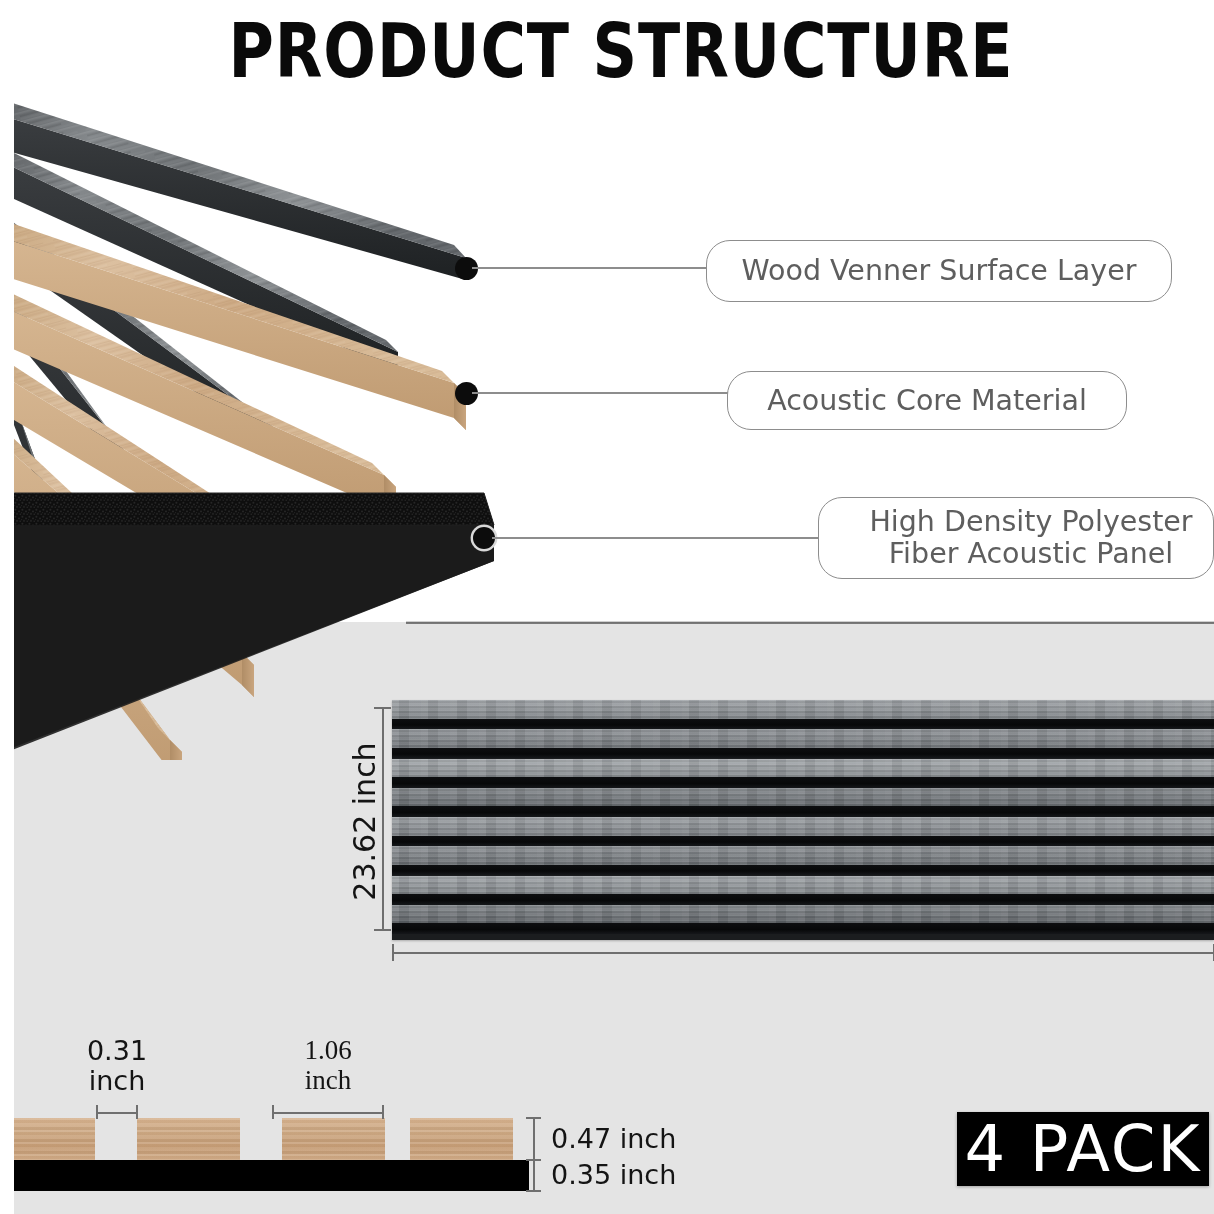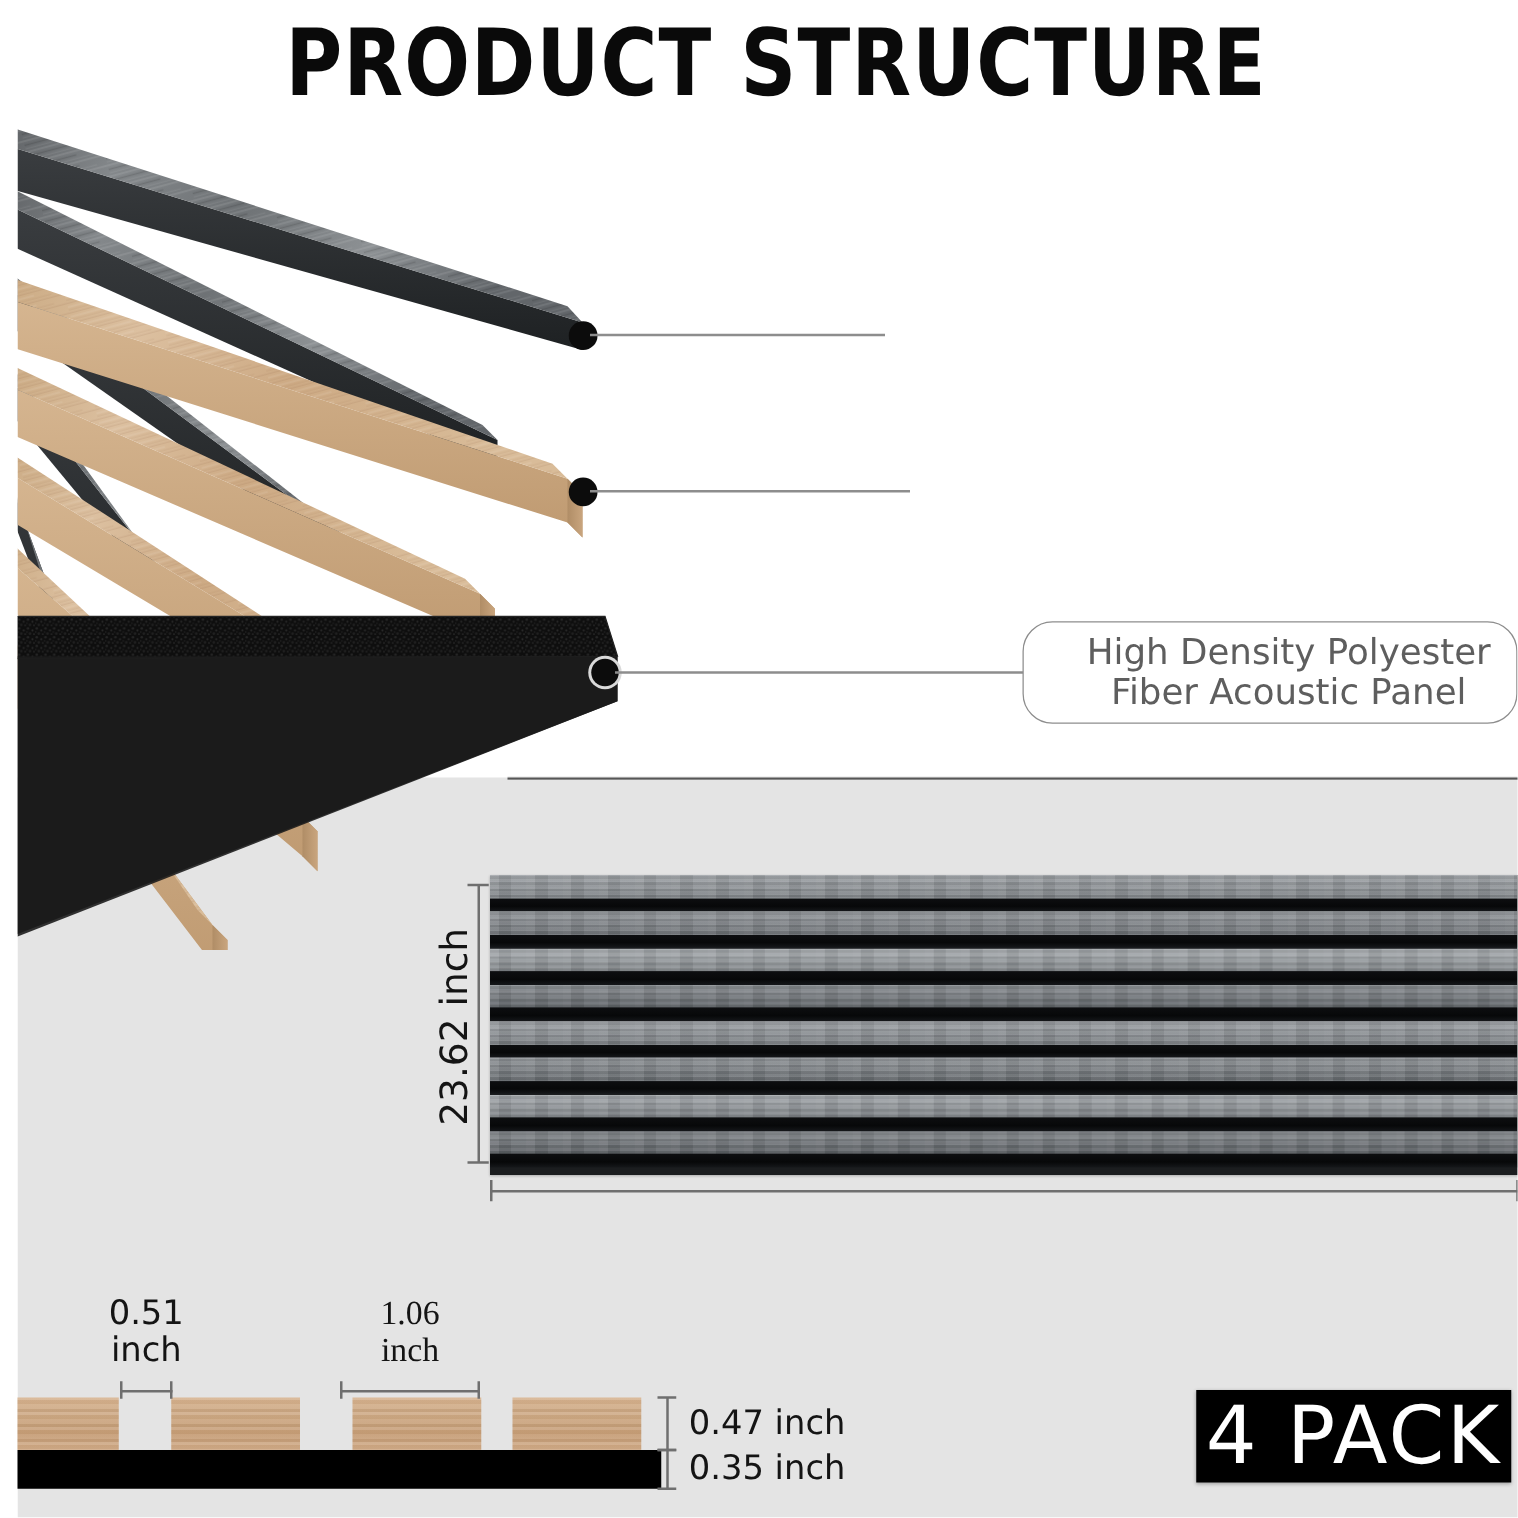--- a/index.html
+++ b/index.html
@@ -228,23 +228,25 @@
       <polygon points="-20,398 470,398 480,430 -20,432" fill="url(#speck)" opacity="0.95"></polygon>
       <polygon points="-20,398 470,398 480,430 -20,432" fill="none" stroke="#242424" stroke-width="1"></polygon>
       <polygon points="-20,430 480,430 480,466 -20,662" fill="#1c1c1c" opacity="0.9"></polygon>
     </g>
   </svg>
 
   <svg style="position:absolute;left:0;top:95px;width:520px;height:665px;pointer-events:none;" viewBox="0 0 520 665"></svg>
 
   <div class="dot" style="left:441px;top:257px;width:23px;height:23px;"></div>
   <div class="leader" style="left:458px;top:267px;width:236px;"></div>
+  <div class="callout" style="left:692px;top:240px;width:466px;height:62px;">Wood Venner Surface Layer</div>
 
   <div class="dot" style="left:441px;top:382px;width:23px;height:23px;"></div>
   <div class="leader" style="left:458px;top:392px;width:256px;"></div>
+  <div class="callout" style="left:713px;top:371px;width:400px;height:59px;">Acoustic Core Material</div>
 
   <div class="dot ringed" style="left:459px;top:527px;width:22px;height:22px;"></div>
   <div class="leader" style="left:478px;top:537px;width:327px;"></div>
   <div class="callout" style="left:804px;top:497px;width:396px;height:82px;line-height:1.14;padding-left:48px;">High Density Polyester
 Fiber Acoustic Panel</div>
 
   <div class="panel-frame">
     <div class="panel-photo" id="panel-photo">
         <div class="slat" style="top:0.00px;height:18.72px;background:linear-gradient(to bottom, rgba(255,255,255,0.16), rgba(0,0,0,0.10)), repeating-linear-gradient(to right, rgba(255,255,255,0.055) 0px, rgba(255,255,255,0.055) 7px, rgba(0,0,0,0.07) 7px, rgba(0,0,0,0.07) 17px, rgba(255,255,255,0.03) 17px, rgba(255,255,255,0.03) 29px), repeating-linear-gradient(to bottom, rgba(255,255,255,0.10) 0px, rgba(255,255,255,0.10) 1px, rgba(0,0,0,0.09) 1px, rgba(0,0,0,0.09) 3px, rgba(255,255,255,0.05) 3px, rgba(255,255,255,0.05) 5px), #8d9297;"></div>
         <div class="slat" style="top:18.72px;height:10.53px;background:linear-gradient(to bottom,#0d0e10 0%, #070809 60%, #15171a 100%);"></div>
@@ -277,21 +279,21 @@
   <div class="xs-slat" style="left:-22px;top:1118px;width:103px;height:42px;"></div>
   <div class="xs-slat" style="left:123px;top:1118px;width:103px;height:42px;"></div>
   <div class="xs-slat" style="left:268px;top:1118px;width:103px;height:42px;"></div>
   <div class="xs-slat" style="left:396px;top:1118px;width:103px;height:42px;"></div>
 
   <div class="xs-base" style="left:-22px;top:1160px;width:537px;height:31px;"></div>
 
   <div class="dim-h-line" style="left:82px;top:1112px;width:42px;"></div>
   <div class="dim-tick-v" style="left:82px;top:1105px;height:14px;"></div>
   <div class="dim-tick-v" style="left:122px;top:1105px;height:14px;"></div>
-  <div class="xs-dim-label two-line" style="left:33px;top:1036px;width:140px;">0.51
+  <div class="xs-dim-label two-line" style="left:33px;top:1036px;width:140px;">0.31
 inch</div>
 
   <div class="dim-h-line" style="left:258px;top:1112px;width:112px;"></div>
   <div class="dim-tick-v" style="left:258px;top:1105px;height:14px;"></div>
   <div class="dim-tick-v" style="left:368px;top:1105px;height:14px;"></div>
   <div class="xs-dim-label two-line" style="left:244px;top:1036px;width:140px;font-family:Liberation Serif, serif;">1.06
 inch</div>
 
   <div class="dim-v-line" style="left:519px;top:1118px;height:42px;"></div>
   <div class="dim-tick-h" style="left:512px;top:1117px;width:15px;"></div>

